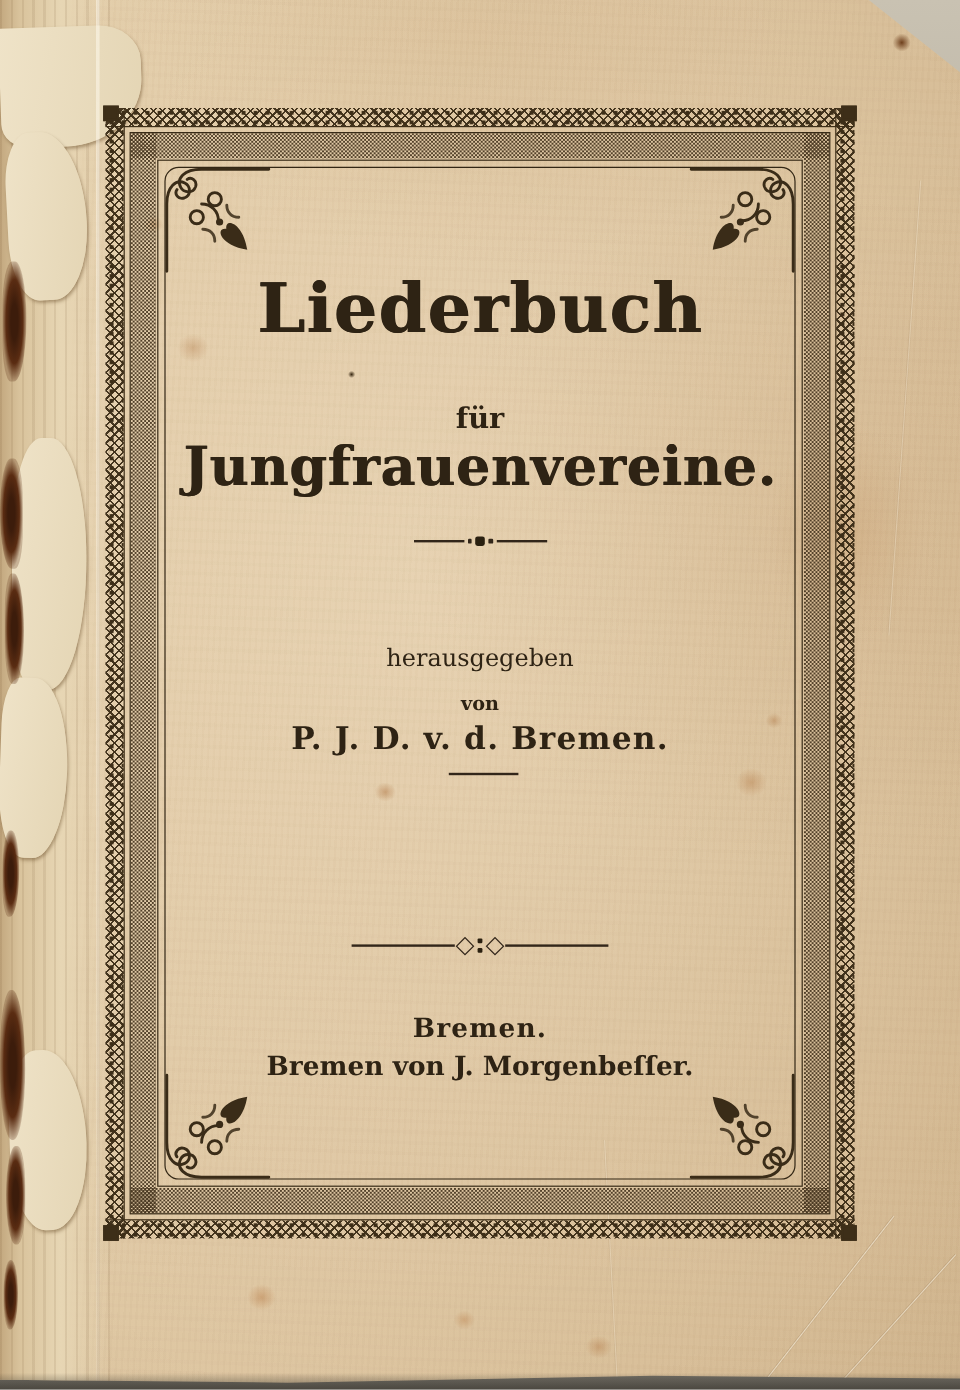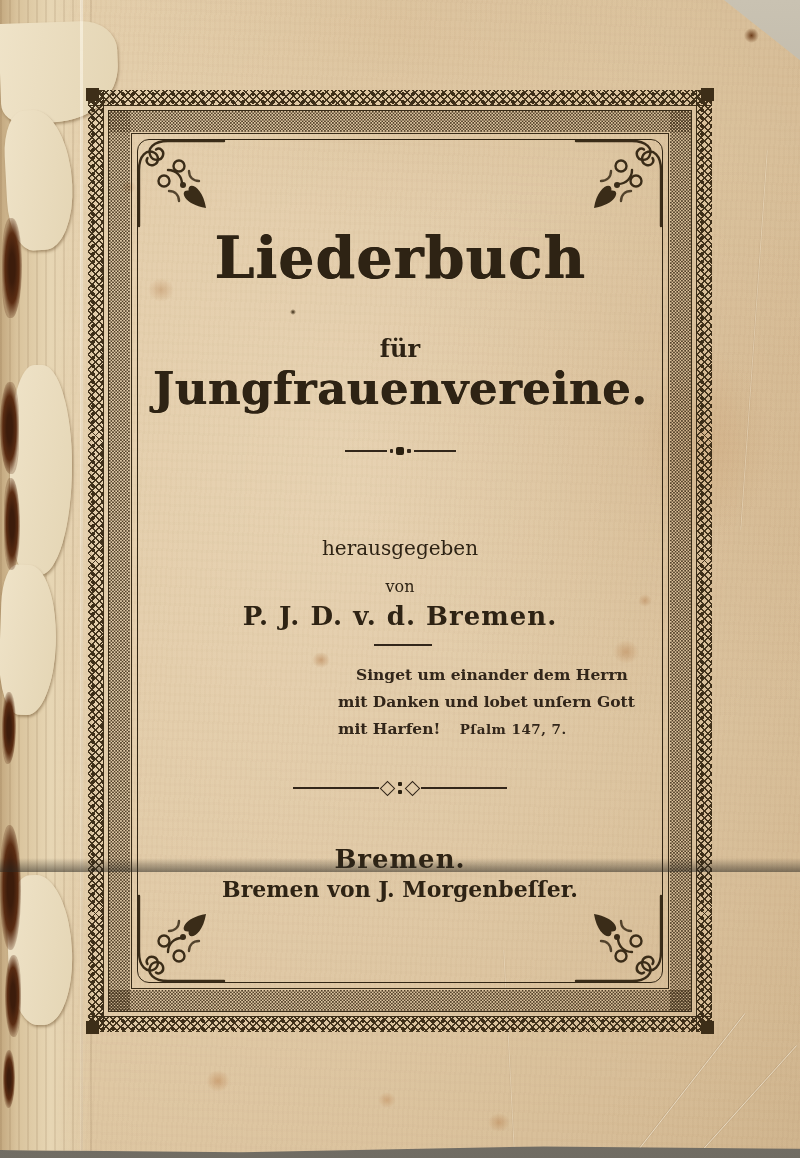--- a/index.html
+++ b/index.html
@@ -1,21 +1,21 @@
 <!DOCTYPE html>
 <html><head>
 <meta charset="utf-8">
 <style>
   html,body{margin:0;padding:0;}
   body{
     width:800px;height:1158px;overflow:hidden;
     font-family:"DejaVu Serif","Liberation Serif",serif;
     background:linear-gradient(180deg,#c9c2b2 0%,#a8a296 40%,#706c63 100%);
   }
-  .scan{position:relative;width:800px;height:872px;}
+  .scan{position:relative;width:800px;height:1158px;}
 
   
   .paper{
     position:absolute;left:0;top:0;width:800px;height:1158px;
     clip-path:polygon(0 0,90.5% 0,100% 5.2%,100% 99.2%,68% 99.0%,30% 99.5%,0 99.3%);
     background:
       radial-gradient(130% 120% at 45% 42%, rgba(255,244,218,.30) 0%, rgba(255,244,218,0) 50%, rgba(120,78,36,.20) 100%),
       radial-gradient(60% 35% at 85% 38%, rgba(185,140,92,.16) 0%, rgba(185,140,92,0) 70%),
       radial-gradient(45% 22% at 50% 3%,  rgba(200,165,118,.25) 0%, rgba(200,165,118,0) 75%),
       linear-gradient(100deg,#e3cda9 0%,#ddc4a0 45%,#d5ba93 100%);
@@ -107,24 +107,24 @@
 
   
   .content{position:absolute;left:88px;top:0;width:624px;height:1158px;color:#2e2314;}
   .tblock{position:absolute;left:0;right:0;text-align:center;}
   .title1{top:224px;font-size:57px;font-weight:bold;letter-spacing:1px;
     text-shadow:.6px 0 0 #2e2314;}
   .title2{top:334px;font-size:24px;font-weight:bold;}
   .title3{top:362px;font-size:45px;font-weight:bold;letter-spacing:.5px;text-shadow:.5px 0 0 #2e2314;}
   .commission{top:484px;font-size:23px;font-weight:bold;}
   .herausgegeben{top:536px;font-size:20px;font-weight:normal;}
-  .von{top:577px;font-size:16px;font-weight:normal;}
+  .von{top:577px;font-size:16px;font-weight:bold;}
   .editor{top:601px;font-size:26px;font-weight:bold;letter-spacing:1px;}
   .editor-rule{position:absolute;left:50%;top:644px;width:58px;height:2px;margin-left:-26px;background:#32261a;}
-  .city{top:844px;font-size:26px;font-weight:bold;letter-spacing:1px;}
+  .city{top:844px;font-size:22px;font-weight:bold;letter-spacing:1px;}
   .press{top:876px;font-size:22px;font-weight:bold;}
   .year{top:908px;font-size:20px;font-weight:bold;letter-spacing:1px;}
 
   .epigraph{position:absolute;left:250px;top:661px;width:330px;text-align:left;
     font-size:15.5px;font-weight:bold;line-height:27px;color:#32261a;}
   .epigraph .indent{padding-left:18px;}
   .epigraph .citation{font-size:13.5px;margin-left:14px;letter-spacing:.5px;}
 
   
   .divider{position:absolute;left:0;right:0;display:flex;align-items:center;justify-content:center;color:#32261a;}
@@ -279,28 +279,20 @@
           <span class="dot-b"></span>
           <span class="dot-s"></span>
           <span class="rule"></span>
       </div>
 
       <div class="tblock herausgegeben">herausgegeben</div>
       <div class="tblock von">von</div>
       <div class="tblock editor">P. J. D. v. d. Bremen.</div>
       <div class="editor-rule"></div>
 
-      <div class="epigraph">
-        <div class="indent">Singet um einander dem Herrn</div>
-        <div>mit Danken und lobet unſern Gott</div>
-        <div>
-          <span>mit Harfen!</span>
-          <span class="citation">Pſalm 147, 7.</span>
-        </div>
-      </div>
 
       <div class="divider div2">
         <span class="rule"></span>
           <span class="diamond"></span>
         <span class="colon">
             <i></i>
             <i></i>
           </span>
         <span class="diamond"></span>
           <span class="rule"></span>

